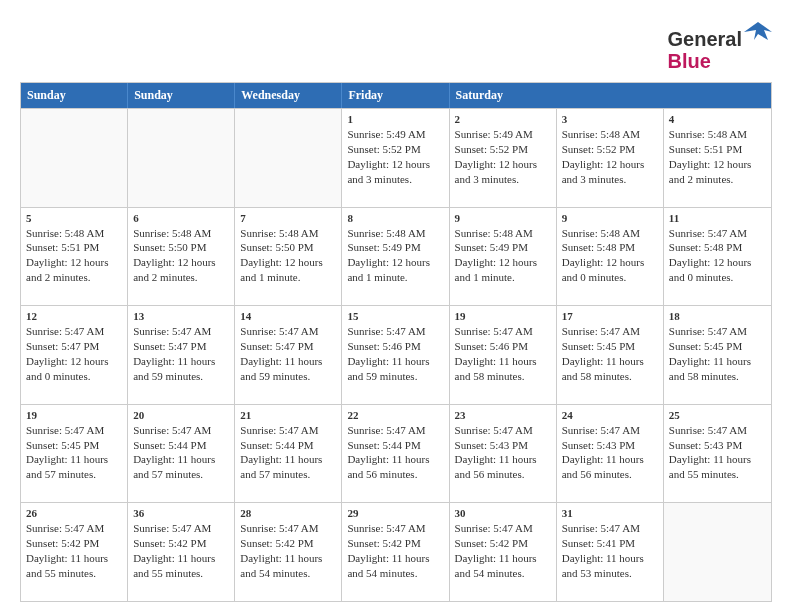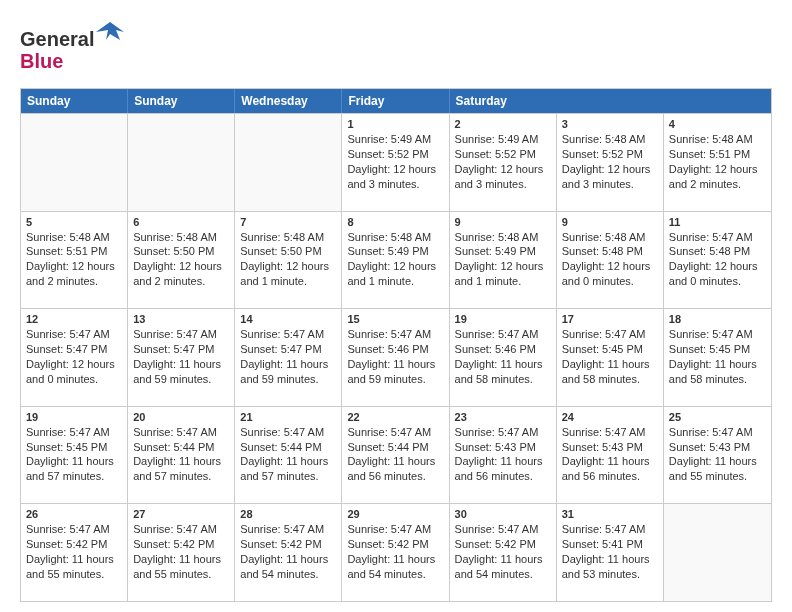--- a/index.html
+++ b/index.html
@@ -12,23 +12,23 @@
     }
     .page {
       width: 792px;
       height: 612px;
       padding: 18px 20px 10px 20px;
       display: flex;
       flex-direction: column;
     }
     .header {
       display: flex;
-      justify-content: flex-start;
+      justify-content: flex-end;
       align-items: flex-start;
-      margin-bottom: 16px;
+      margin-bottom: 10px;
     }
     .logo {
       display: flex;
       align-items: center;
     }
     .logo-text {
       font-size: 20px;
       font-weight: bold;
       line-height: 1.1;
     }
@@ -49,20 +49,21 @@
     }
     .subtitle {
       font-size: 14px;
       color: #555;
     }
     .calendar {
       flex: 1;
       display: flex;
       flex-direction: column;
       border: 1px solid #ccc;
+      font-family: Liberation Serif, serif;
     }
     .cal-header {
       display: grid;
       grid-template-columns: repeat(7, 1fr);
       background: #2e6db4;
     }
     .cal-header-cell {
       color: #fff;
       font-size: 12px;
       font-weight: bold;
@@ -324,21 +325,21 @@
         </div>
         <div class="cal-row">
           <div class="cal-cell">
             <span class="day-num">26</span>
             <div class="cell-text" style="white-space: pre-line;">Sunrise: 5:47 AM
 Sunset: 5:42 PM
 Daylight: 11 hours
 and 55 minutes.</div>
           </div>
           <div class="cal-cell">
-            <span class="day-num">27</span>
+            <span class="day-num">36</span>
             <div class="cell-text" style="white-space: pre-line;">Sunrise: 5:47 AM
 Sunset: 5:42 PM
 Daylight: 11 hours
 and 55 minutes.</div>
           </div>
           <div class="cal-cell">
             <span class="day-num">28</span>
             <div class="cell-text" style="white-space: pre-line;">Sunrise: 5:47 AM
 Sunset: 5:42 PM
 Daylight: 11 hours

